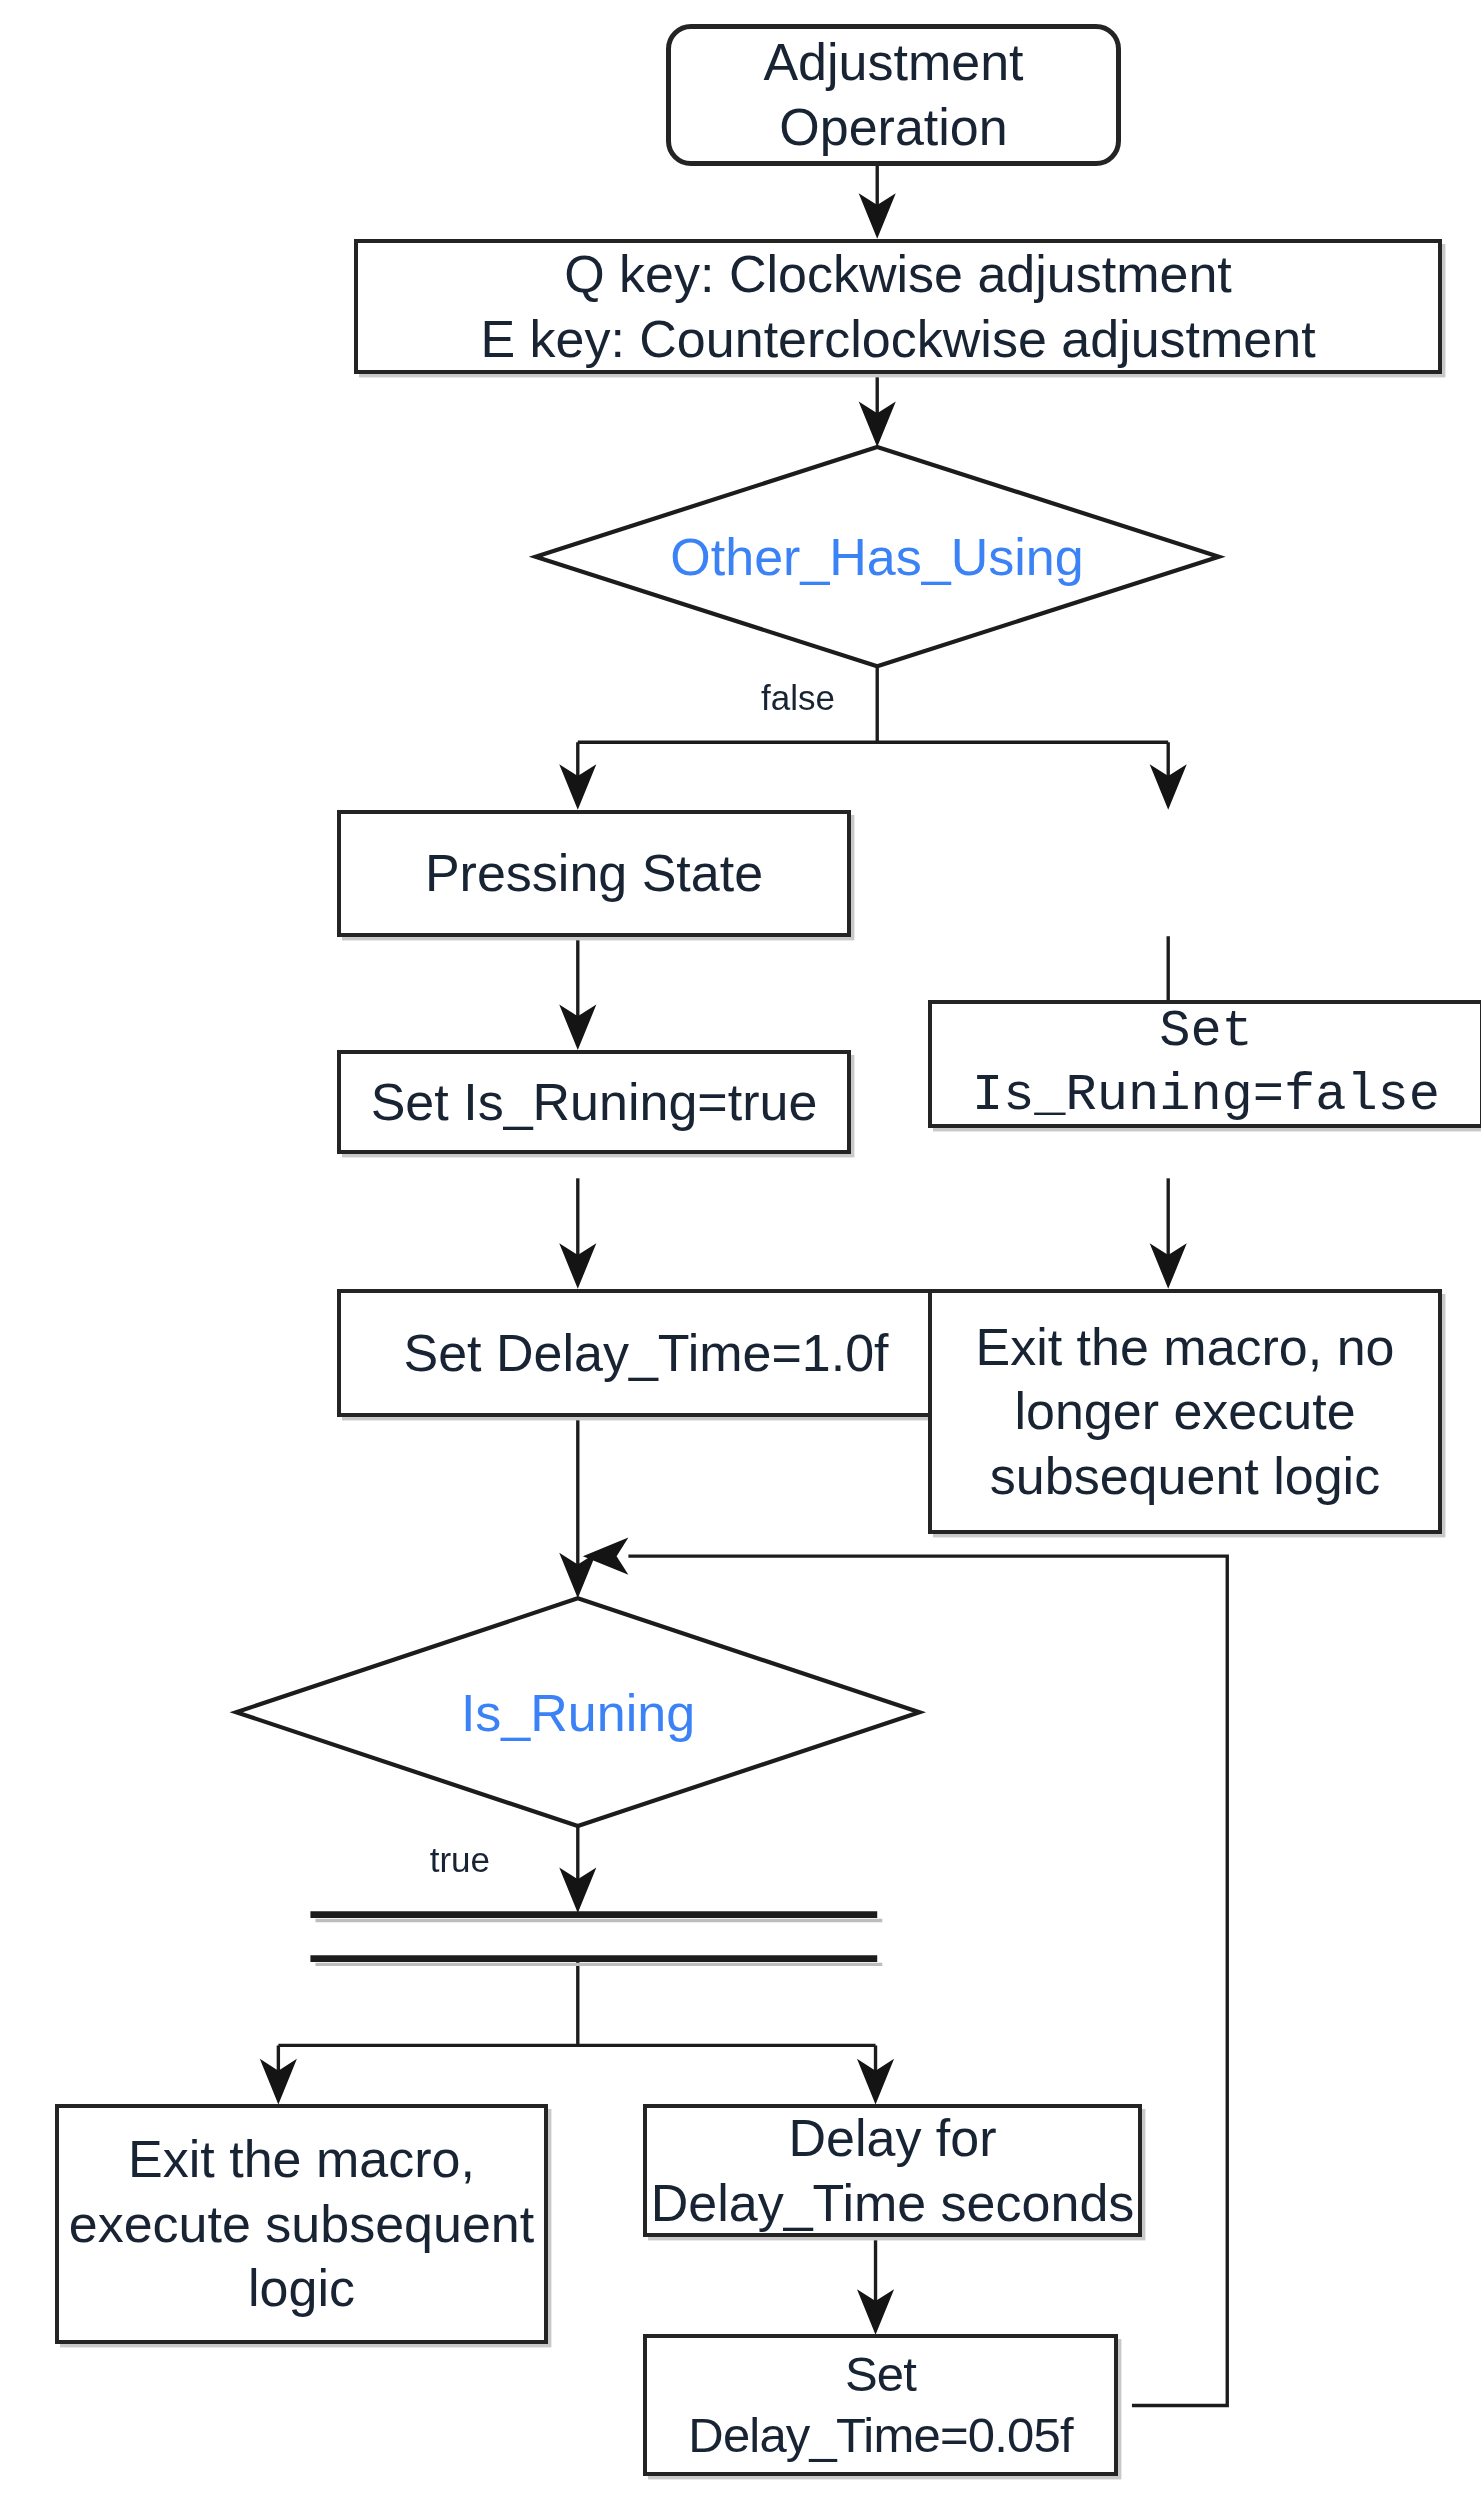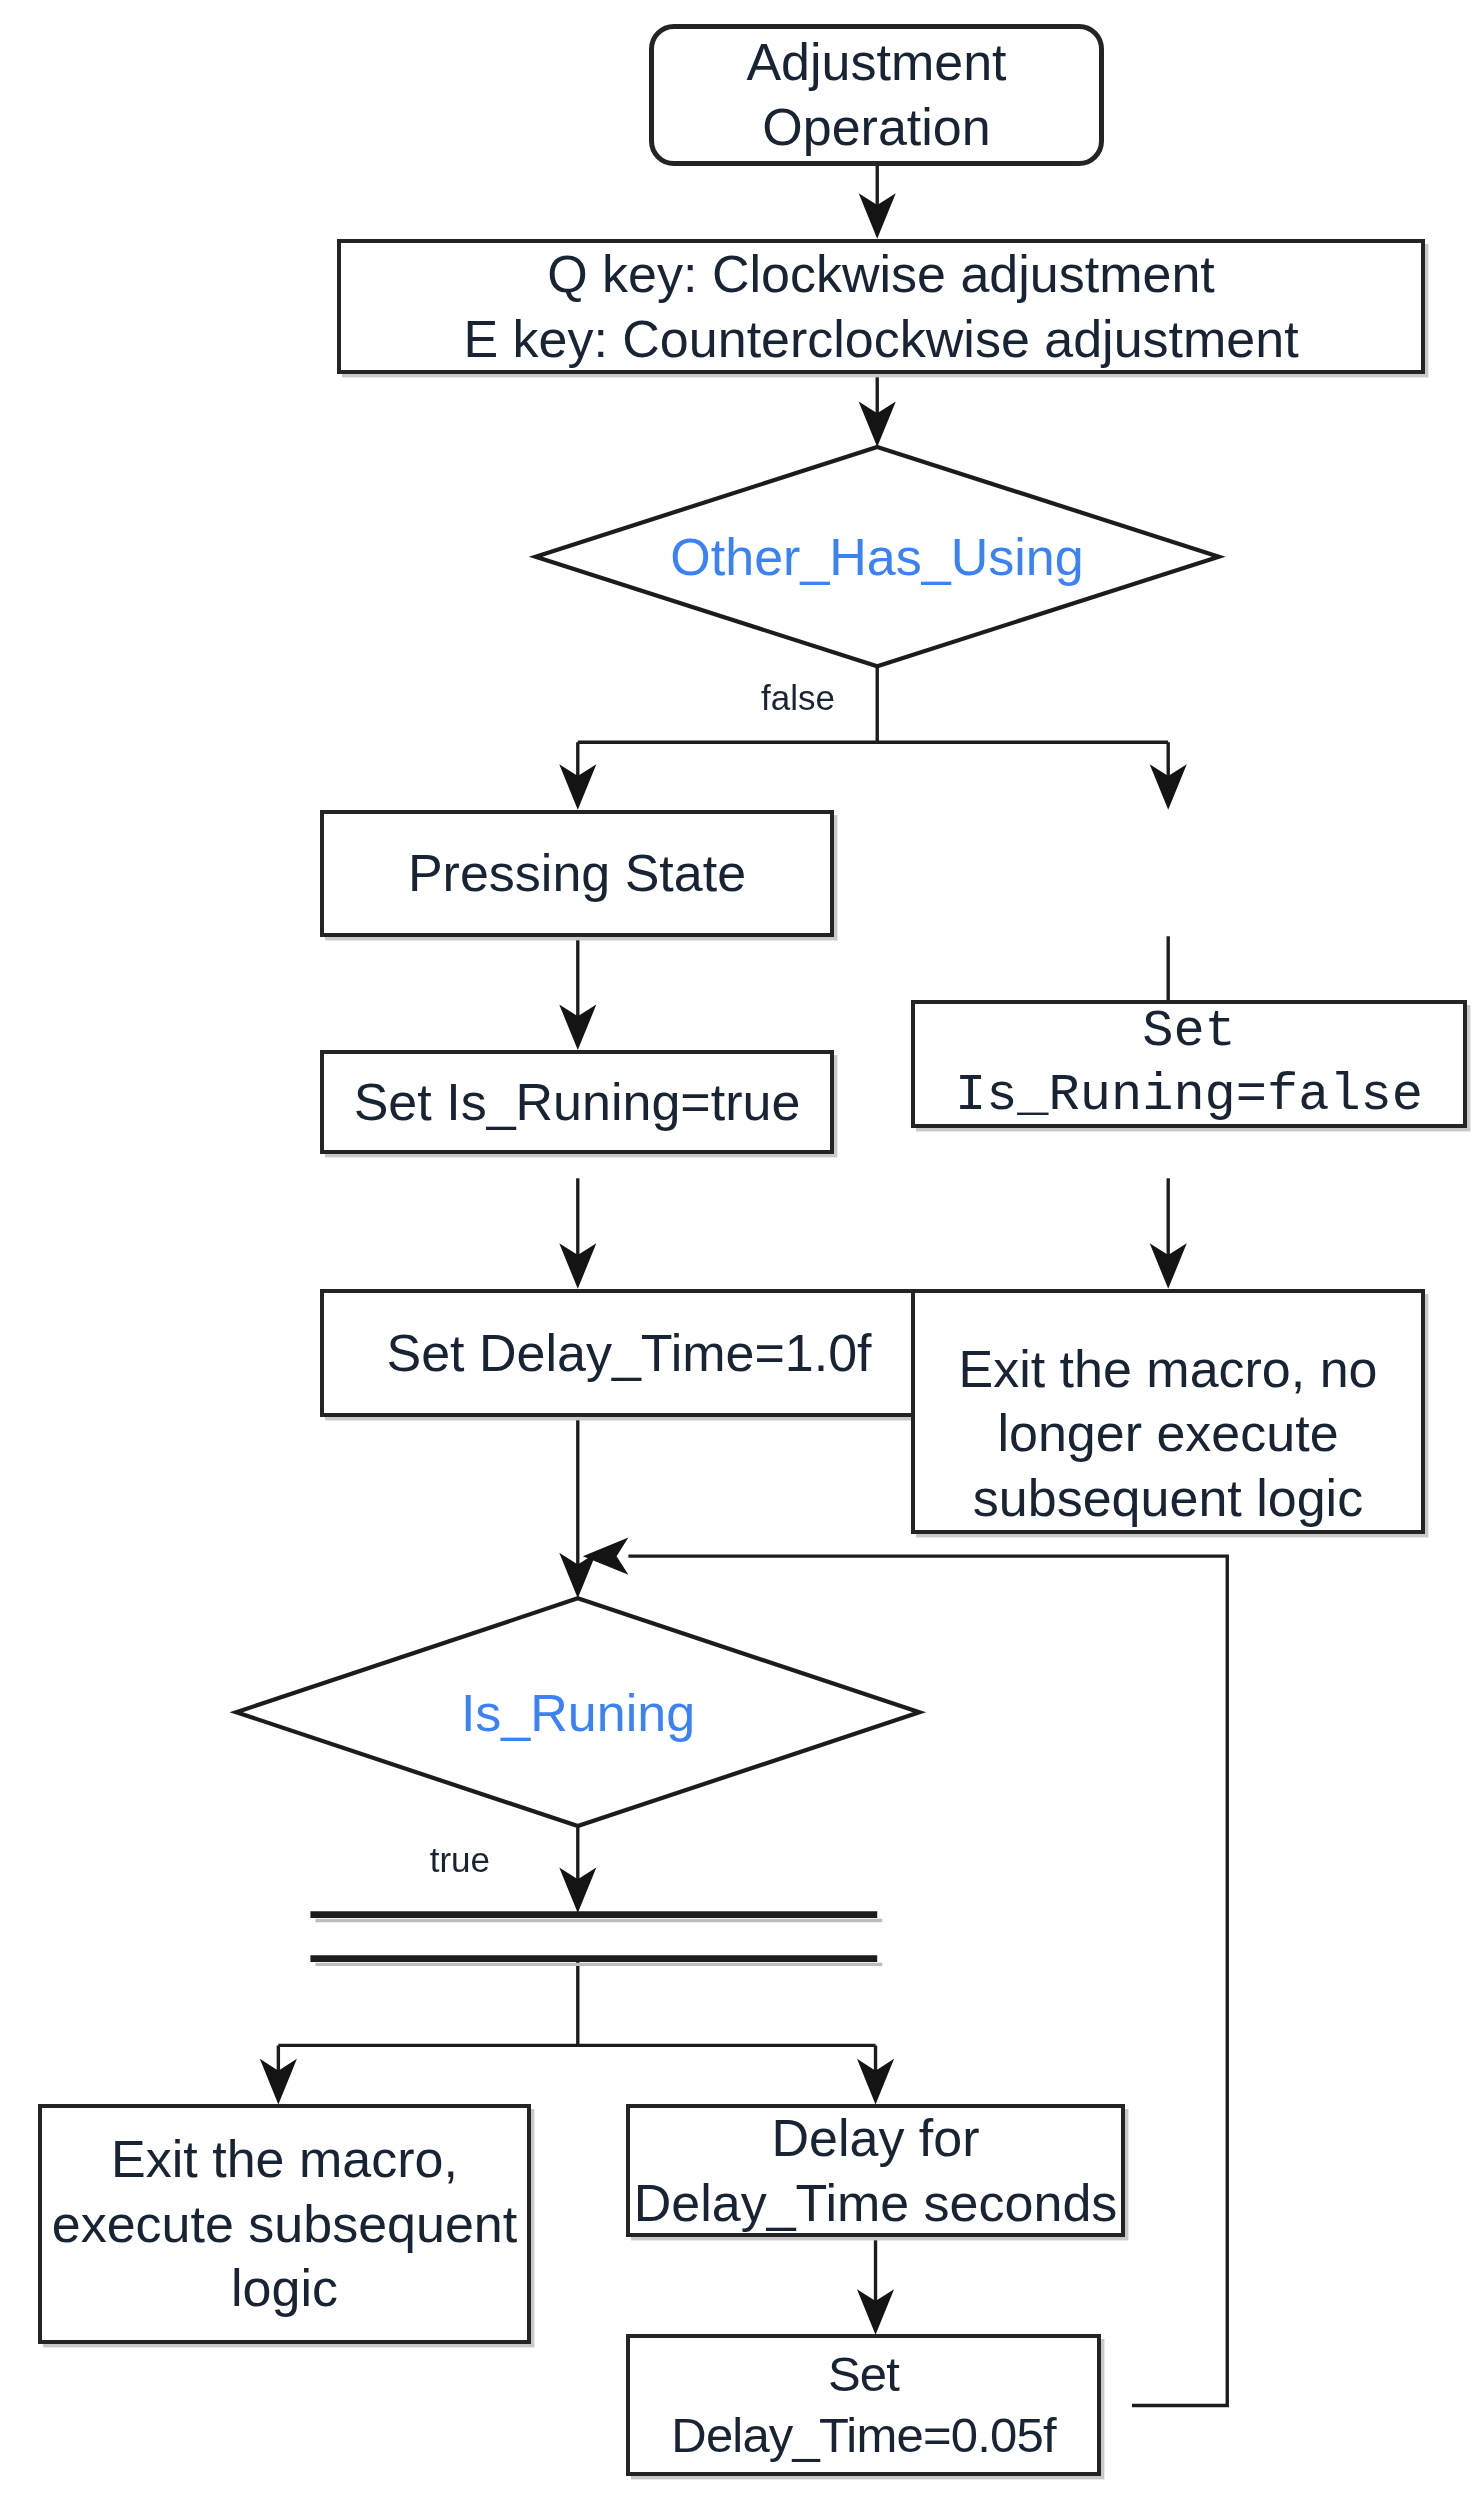--- a/index.html
+++ b/index.html
@@ -28,20 +28,21 @@
     border: 4.2px solid #242424;
     box-shadow: 4.2px 4.2px 0 -0.8px #c9c9c9;
     display: flex;
     flex-direction: column;
     justify-content: center;
     align-items: center;
     text-align: center;
     font-size: 52px;
     line-height: 1.24;
     color: #182433;
+    margin-left: 17px;
   }
   .node.rounded {
     border-radius: 25px;
     border-width: 5px;
     box-shadow: none;
   }
   .node.tight {
     font-size: 49px;
     letter-spacing: -0.8px;
   }
@@ -139,21 +140,21 @@
   </div>
 
   <div class="node" style="left:911px; top:1000px; width:556px; height:128px;font-family:Liberation Mono, monospace;">
     <div>Set Is_Runing=false</div>
   </div>
 
   <div class="node" style="left:320px; top:1289px; width:618px; height:128px;">
     <div>Set Delay_Time=1.0f</div>
   </div>
 
-  <div class="node" style="left:911px; top:1289px; width:514px; height:245px;justify-content:flex-end;">
+  <div class="node" style="left:911px; top:1289px; width:514px; height:245px;">
     <div>Exit the macro, no</div>
     <div>longer execute</div>
     <div>subsequent logic</div>
   </div>
 
   <div class="diamond-label" style="left:367px; top:1677px; width:422px; height:71px;">
     <div>Is_Runing</div>
   </div>
 
   <div class="edge-label" style="left:304px; top:1840px; width:186px;">

